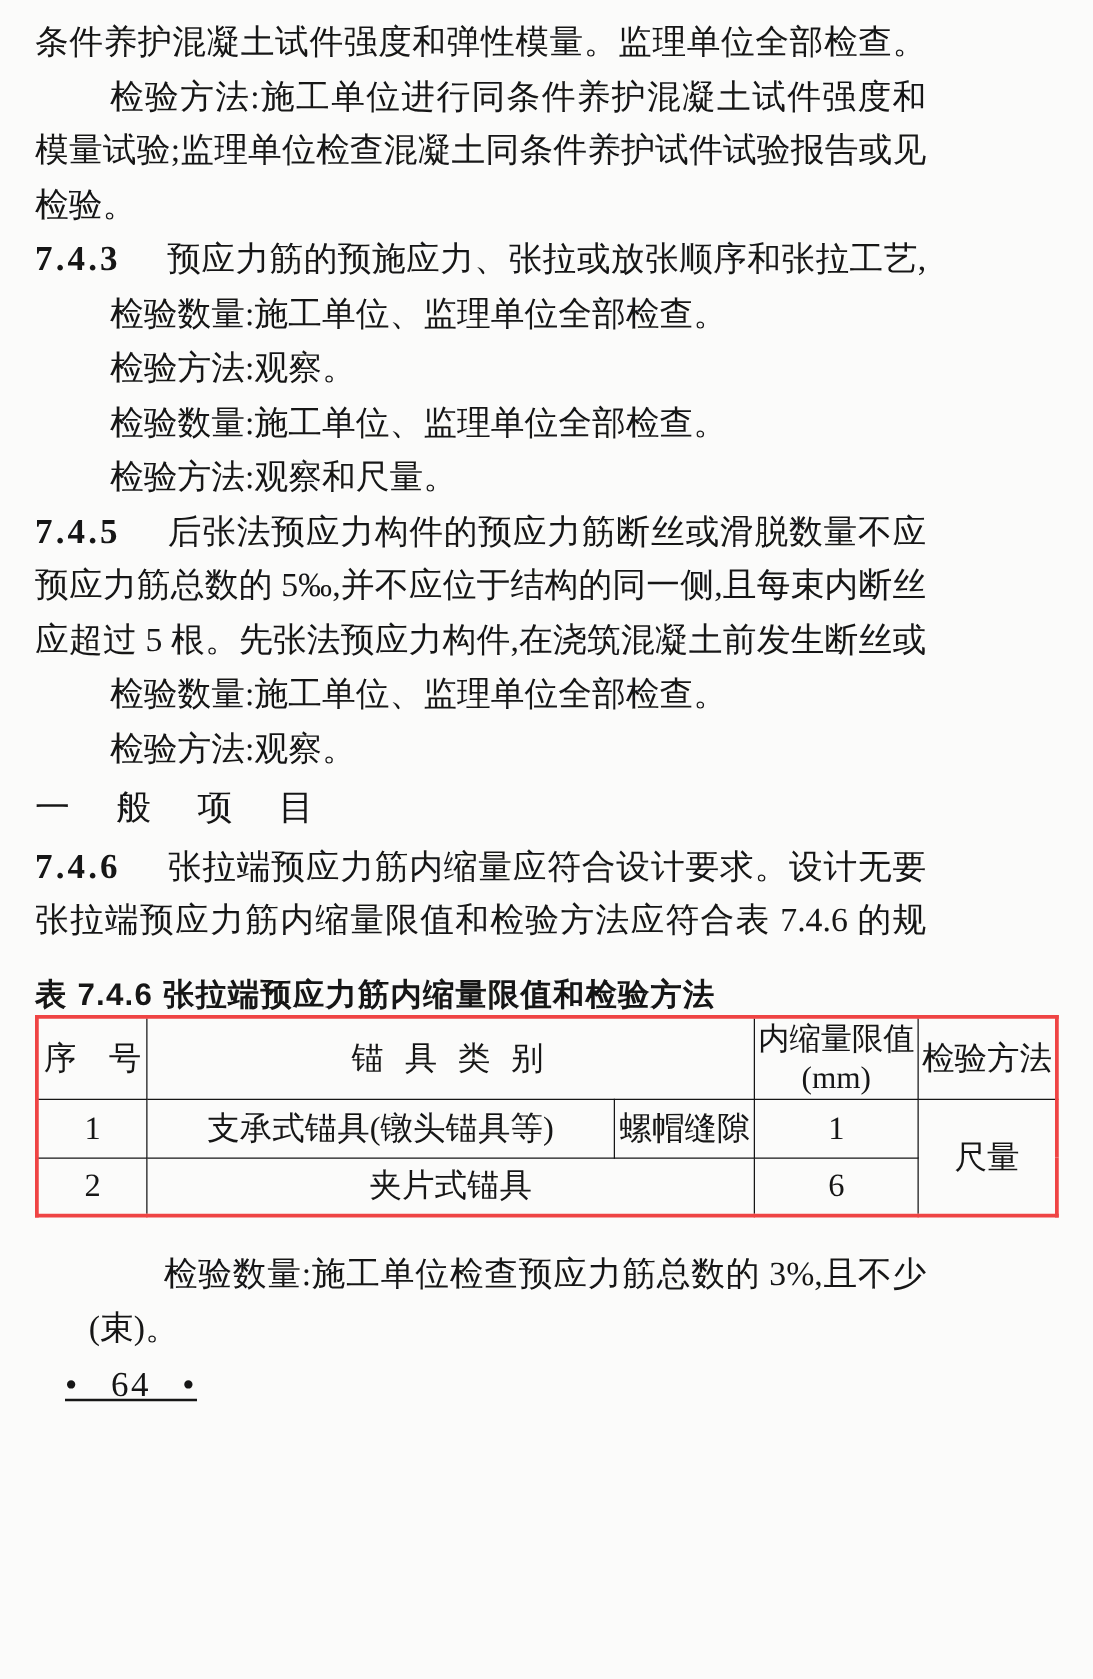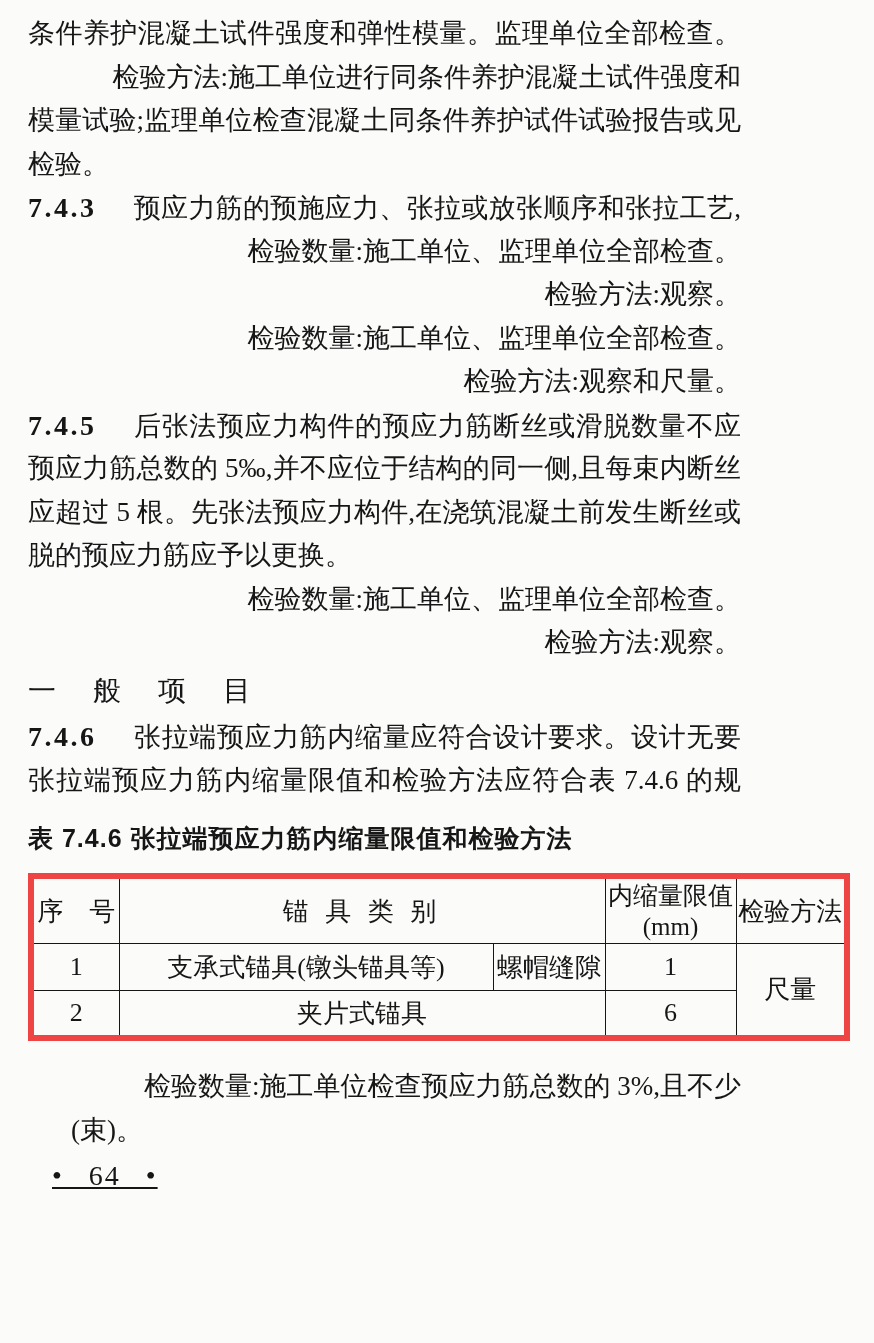--- a/index.html
+++ b/index.html
@@ -26,21 +26,21 @@
     overflow: hidden;
   }
   .line.fill { text-align: justify; }
   .line.fill::after {
     content: "";
     display: inline-block;
     width: 100%;
     height: 0;
     vertical-align: top;
   }
-  .line.indent { padding-left: 60px; text-align: right; }
+  .line.indent { padding-left: 60px; }
   .secnum {
     font-weight: bold;
     font-size: 28px;
     letter-spacing: 2.5px;
     margin-right: 37px;
   }
   
   .heading {
     height: 43.5px;
     line-height: 43.5px;
@@ -56,22 +56,21 @@
     font-weight: bold;
     text-align: left;
     letter-spacing: 1px;
     font-family: "Liberation Sans", "DejaVu Sans", sans-serif;
   }
   
   table.spec {
     border-collapse: collapse;
     table-layout: fixed;
     width: 816px;
-    margin-top: 18px;
-    border: 6px solid #ef4444;
+    border: 3px solid #ef4444;
   }
   table.spec td {
     border: 1.5px solid #161616;
     text-align: center;
     vertical-align: middle;
     font-size: 26px;
     padding: 0;
     overflow: hidden;
   }
   tr.thead td { height: 64px; }
@@ -116,21 +115,20 @@
       <div class="para">
         <div class="line indent">检验数量:施工单位、监理单位全部检查。</div>
       </div>
       <div class="para">
         <div class="line indent">检验方法:观察和尺量。</div>
       </div>
       <div class="para">
         <div class="line fill"><span class="secnum">7.4.5</span>后张法预应力构件的预应力筋断丝或滑脱数量不应超过</div>
         <div class="line fill">预应力筋总数的 5‰,并不应位于结构的同一侧,且每束内断丝不</div>
         <div class="line fill">应超过 5 根。先张法预应力构件,在浇筑混凝土前发生断丝或滑</div>
-        <div class="line">脱的预应力筋应予以更换。</div>
       </div>
       <div class="para">
         <div class="line indent">检验数量:施工单位、监理单位全部检查。</div>
       </div>
       <div class="para">
         <div class="line indent">检验方法:观察。</div>
       </div>
       <div class="heading">一 般 项 目</div>
       <div class="para">
         <div class="line fill"><span class="secnum">7.4.6</span>张拉端预应力筋内缩量应符合设计要求。设计无要求时,</div>

